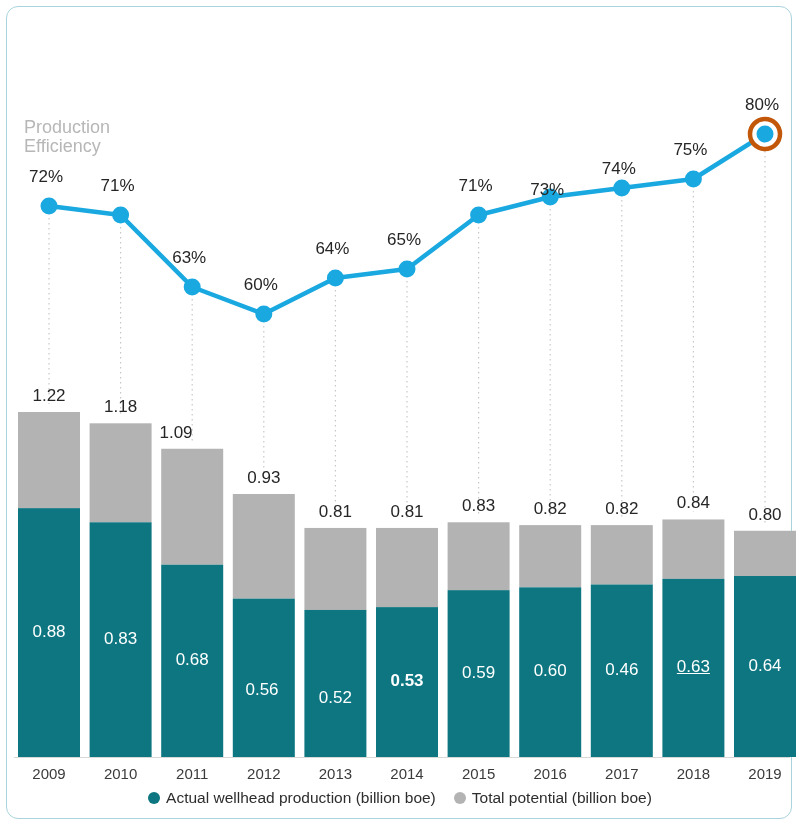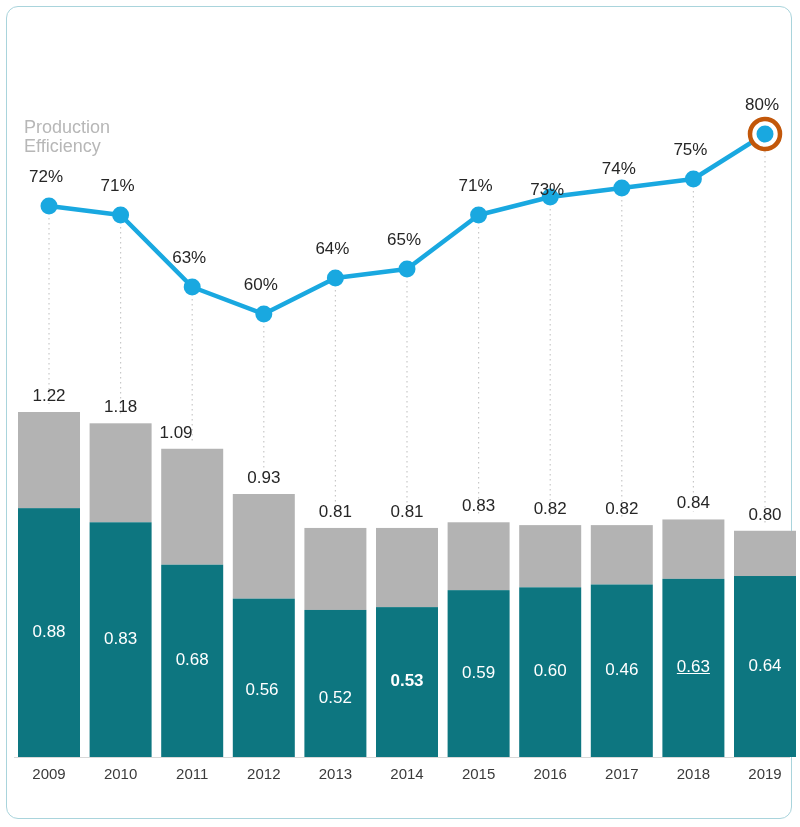--- a/index.html
+++ b/index.html
@@ -195,13 +195,23 @@
       <div class="line-label" style="left: 640.4px; top: 140px; width: 100px;">75%</div>
       <div class="bar-total-label" style="left: 643.4px; top: 493.459px; width: 100px;">0.84</div>
       <div class="bar-actual-label" style="left: 643.4px; top: 656.922px; width: 100px; text-decoration: underline;">0.63</div>
       <div class="axis-year" style="left: 643.4px; top: 765px; width: 100px;">2018</div>
       <div class="line-label" style="left: 712px; top: 95px; width: 100px;">80%</div>
       <div class="bar-total-label" style="left: 715px; top: 504.77px; width: 100px;">0.80</div>
       <div class="bar-actual-label" style="left: 715px; top: 655.508px; width: 100px;">0.64</div>
       <div class="axis-year" style="left: 715px; top: 765px; width: 100px;">2019</div>
     </div>
 
+  <div id="legend">
+    <div class="legend-item">
+      <span class="legend-dot" style="background: rgb(13, 118, 128);"></span>
+      <span>Actual wellhead production (billion boe)</span>
+    </div>
+    <div class="legend-item">
+      <span class="legend-dot" style="background: rgb(179, 179, 179);"></span>
+      <span>Total potential (billion boe)</span>
+    </div>
+  </div>
 </div>
 
 </body></html>

